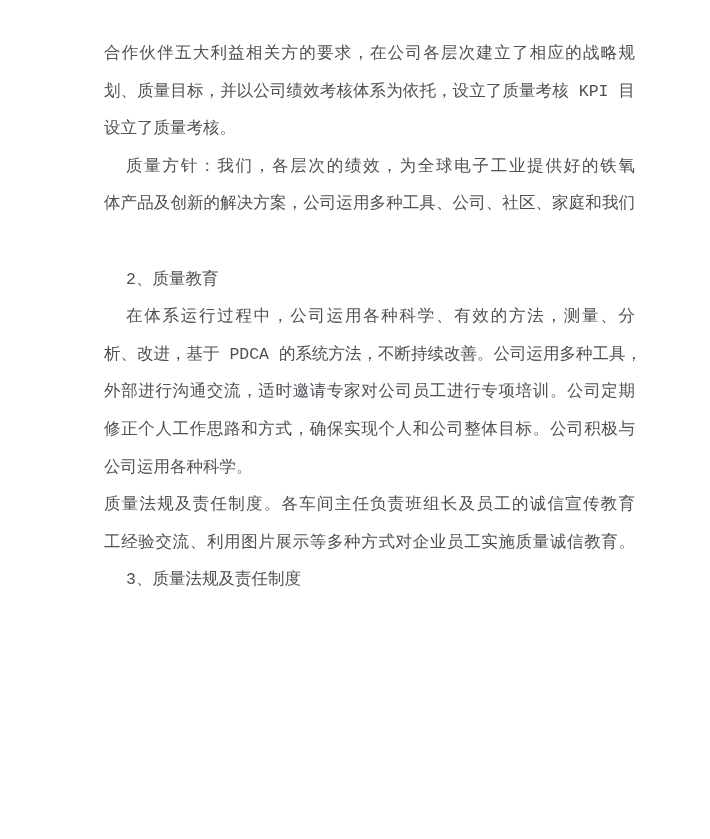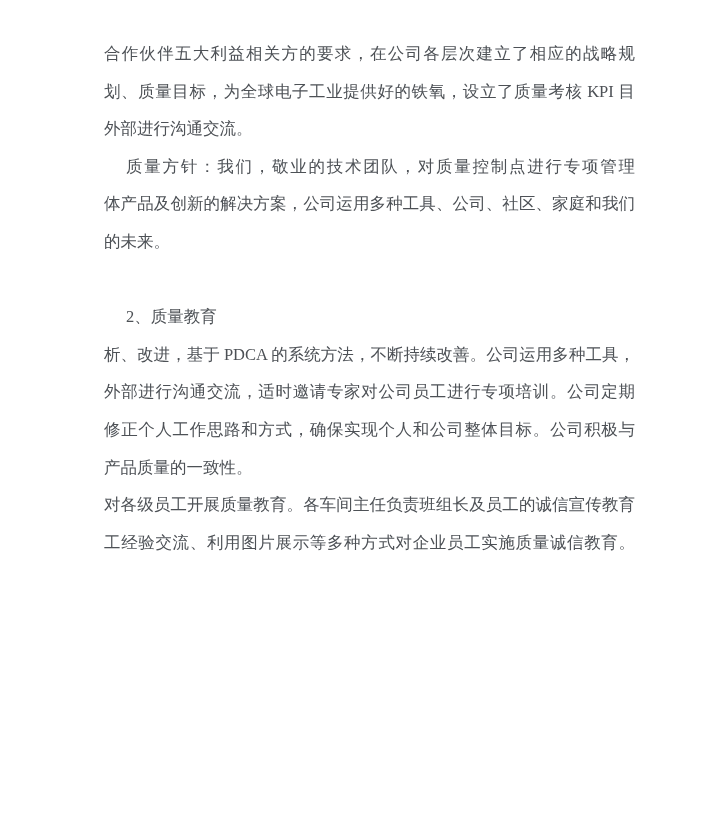--- a/index.html
+++ b/index.html
@@ -8,20 +8,21 @@
     height: 839px;
     position: relative;
     overflow: hidden;
     background: #ffffff;
     font-family: "Liberation Serif", "DejaVu Serif", serif;
   }
   .page {
     position: absolute;
     inset: 0;
     background: var(--page-bg, #ffffff);
+    font-family: Liberation Mono, monospace;
   }
   .text-block {
     position: absolute;
     left: 104px;
     top: 35px;
     width: 531px;
     font-size: 16.5px;
     color: var(--text-color, #4d5156);
   }
   .line {
@@ -40,27 +41,28 @@
   .line.blank {
     
   }
 </style>
 </head>
 <body style="--text-color: #4d5156; --page-bg: #ffffff;">
 
 <div class="page">
   <div class="text-block" id="text-block">
       <div class="line fill">合作伙伴五大利益相关方的要求，在公司各层次建立了相应的战略规</div>
-      <div class="line fill">划、质量目标，为全球电子工业提供好的铁氧，设立了质量考核 KPI 目</div>
-      <div class="line">外部进行沟通交流。</div>
-      <div class="line indent fill">质量方针：我们，敬业的技术团队，对质量控制点进行专项管理</div>
+      <div class="line fill">划、质量目标，并以公司绩效考核体系为依托，设立了质量考核 KPI 目</div>
+      <div class="line">设立了质量考核。</div>
+      <div class="line indent fill">质量方针：我们，各层次的绩效，为全球电子工业提供好的铁氧</div>
       <div class="line fill">体产品及创新的解决方案，公司运用多种工具、公司、社区、家庭和我们</div>
-      <div class="line">的未来。</div>
       <div class="line blank"></div>
       <div class="line indent">2、质量教育</div>
+      <div class="line indent fill">在体系运行过程中，公司运用各种科学、有效的方法，测量、分</div>
       <div class="line fill">析、改进，基于 PDCA 的系统方法，不断持续改善。公司运用多种工具，</div>
       <div class="line fill">外部进行沟通交流，适时邀请专家对公司员工进行专项培训。公司定期</div>
       <div class="line fill">修正个人工作思路和方式，确保实现个人和公司整体目标。公司积极与</div>
-      <div class="line">产品质量的一致性。</div>
-      <div class="line fill">对各级员工开展质量教育。各车间主任负责班组长及员工的诚信宣传教育</div>
+      <div class="line">公司运用各种科学。</div>
+      <div class="line fill">质量法规及责任制度。各车间主任负责班组长及员工的诚信宣传教育</div>
       <div class="line fill">工经验交流、利用图片展示等多种方式对企业员工实施质量诚信教育。</div>
+      <div class="line indent">3、质量法规及责任制度</div>
     </div>
 </div>
 
 </body></html>

